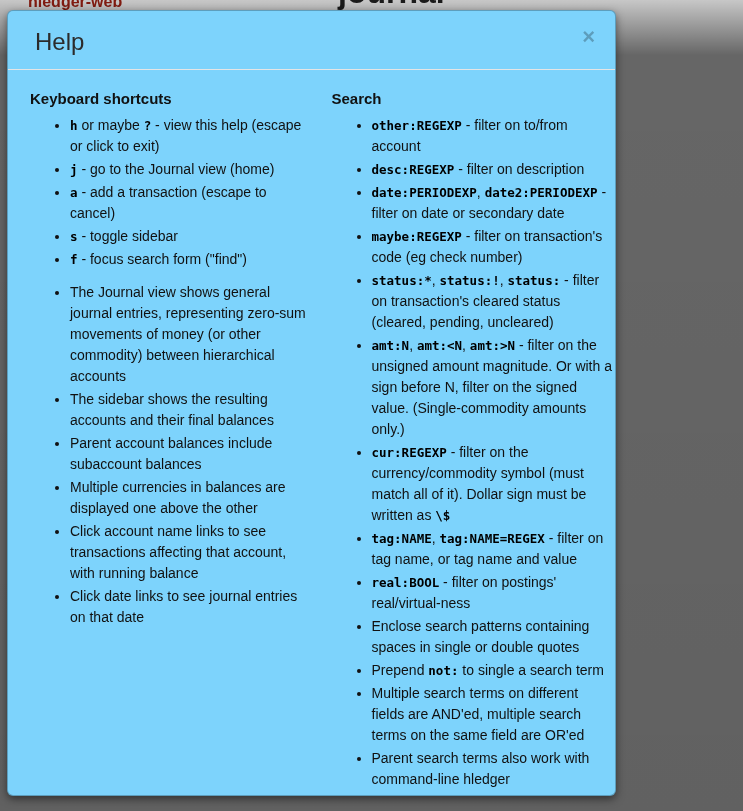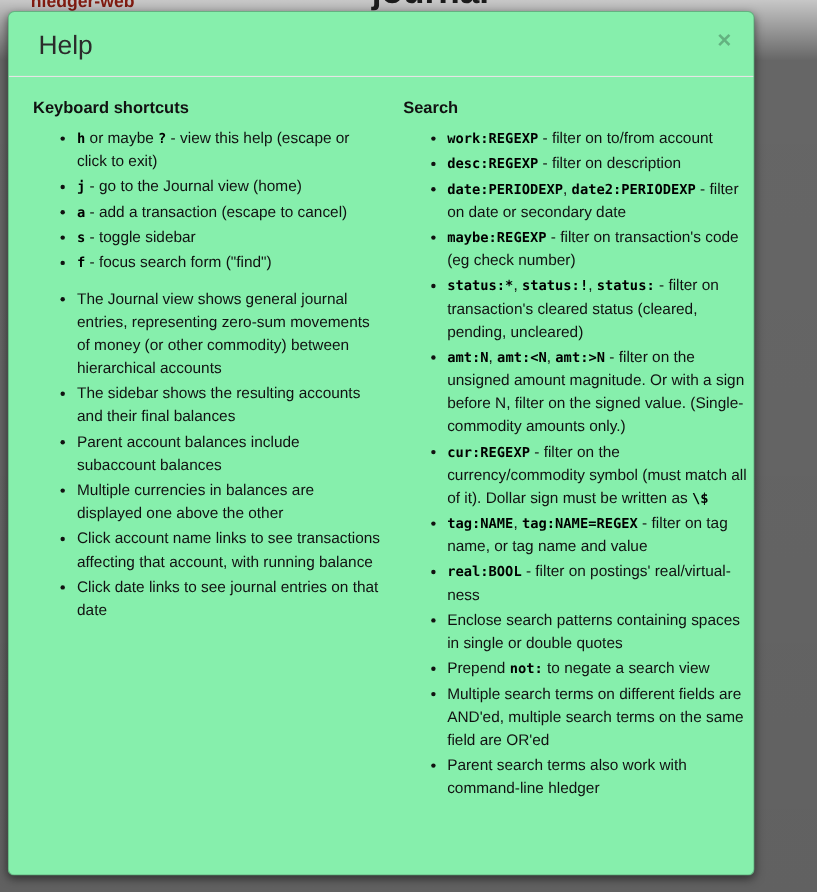--- a/index.html
+++ b/index.html
@@ -10,22 +10,22 @@
   
   .page-behind{position:absolute;inset:0;background:#fff;overflow:hidden}
   .brand{position:absolute;left:28px;top:-7px;font-size:16px;font-weight:bold;color:#a82315;text-decoration:none}
   .page-heading{position:absolute;left:338px;top:-26px;margin:0;font-size:32px;font-weight:bold;color:#222;white-space:nowrap}
   .backdrop{
     position:absolute;inset:0;
     background:linear-gradient(180deg,rgba(0,0,0,.22) 0px,rgba(0,0,0,.60) 55px,rgba(0,0,0,.62) 100%);
   }
   
   .modal{
-    position:absolute;left:7px;top:10px;width:679px;height:786px;
-    background:#86efac;border:1px solid rgba(0,0,0,.25);border-radius:6px;
+    position:absolute;left:7px;top:10px;width:609px;height:786px;
+    background:#7dd3fc;border:1px solid rgba(0,0,0,.25);border-radius:6px;
     box-shadow:0 3px 9px rgba(0,0,0,.5);overflow:hidden;box-sizing:border-box;
   }
   .modal-header{position:relative;padding:17px 16px 13px 27px;border-bottom:1px solid #e5e5e5}
   .modal-title{margin:0;font-size:24px;font-weight:400;color:#2b2b2b;line-height:28px}
   .close-btn{
     position:absolute;top:14px;right:14px;border:0;background:none;cursor:pointer;
     font-family:"Liberation Sans",sans-serif;font-size:22px;font-weight:bold;line-height:20px;
     color:#000;opacity:.25;padding:2px 6px;
   }
   .modal-body{display:flex;padding:4px 0 18px 22px}
@@ -65,29 +65,29 @@
           <li><span>The sidebar shows the resulting accounts and their final balances</span></li>
           <li><span>Parent account balances include subaccount balances</span></li>
           <li><span>Multiple currencies in balances are displayed one above the other</span></li>
           <li><span>Click account name links to see transactions affecting that account, with running balance</span></li>
           <li><span>Click date links to see journal entries on that date</span></li>
         </ul>
       </div>
     <div class="help-col">
         <h3 class="section-heading">Search</h3>
         <ul class="help-list">
-          <li><code class="kbd">work:REGEXP</code><span> - filter on to/from account</span></li>
+          <li><code class="kbd">other:REGEXP</code><span> - filter on to/from account</span></li>
           <li><code class="kbd">desc:REGEXP</code><span> - filter on description</span></li>
           <li><code class="kbd">date:PERIODEXP</code><span>, </span><code class="kbd">date2:PERIODEXP</code><span> - filter on date or secondary date</span></li>
           <li><code class="kbd">maybe:REGEXP</code><span> - filter on transaction's code (eg check number)</span></li>
           <li><code class="kbd">status:*</code><span>, </span><code class="kbd">status:!</code><span>, </span><code class="kbd">status:</code><span> - filter on transaction's cleared status (cleared, pending, uncleared)</span></li>
           <li><code class="kbd">amt:N</code><span>, </span><code class="kbd">amt:&lt;N</code><span>, </span><code class="kbd">amt:&gt;N</code><span> - filter on the unsigned amount magnitude. Or with a sign before N, filter on the signed value. (Single-commodity amounts only.)</span></li>
           <li><code class="kbd">cur:REGEXP</code><span> - filter on the currency/commodity symbol (must match all of it). Dollar sign must be written as </span><code class="kbd">\$</code></li>
           <li><code class="kbd">tag:NAME</code><span>, </span><code class="kbd">tag:NAME=REGEX</code><span> - filter on tag name, or tag name and value</span></li>
           <li><code class="kbd">real:BOOL</code><span> - filter on postings' real/virtual-ness</span></li>
           <li><span>Enclose search patterns containing spaces in single or double quotes</span></li>
-          <li><span>Prepend </span><code class="kbd">not:</code><span> to negate a search view</span></li>
+          <li><span>Prepend </span><code class="kbd">not:</code><span> to single a search term</span></li>
           <li><span>Multiple search terms on different fields are AND'ed, multiple search terms on the same field are OR'ed</span></li>
           <li><span>Parent search terms also work with command-line hledger</span></li>
         </ul>
       </div>
   </div>
 </div>
 
 </body></html>

